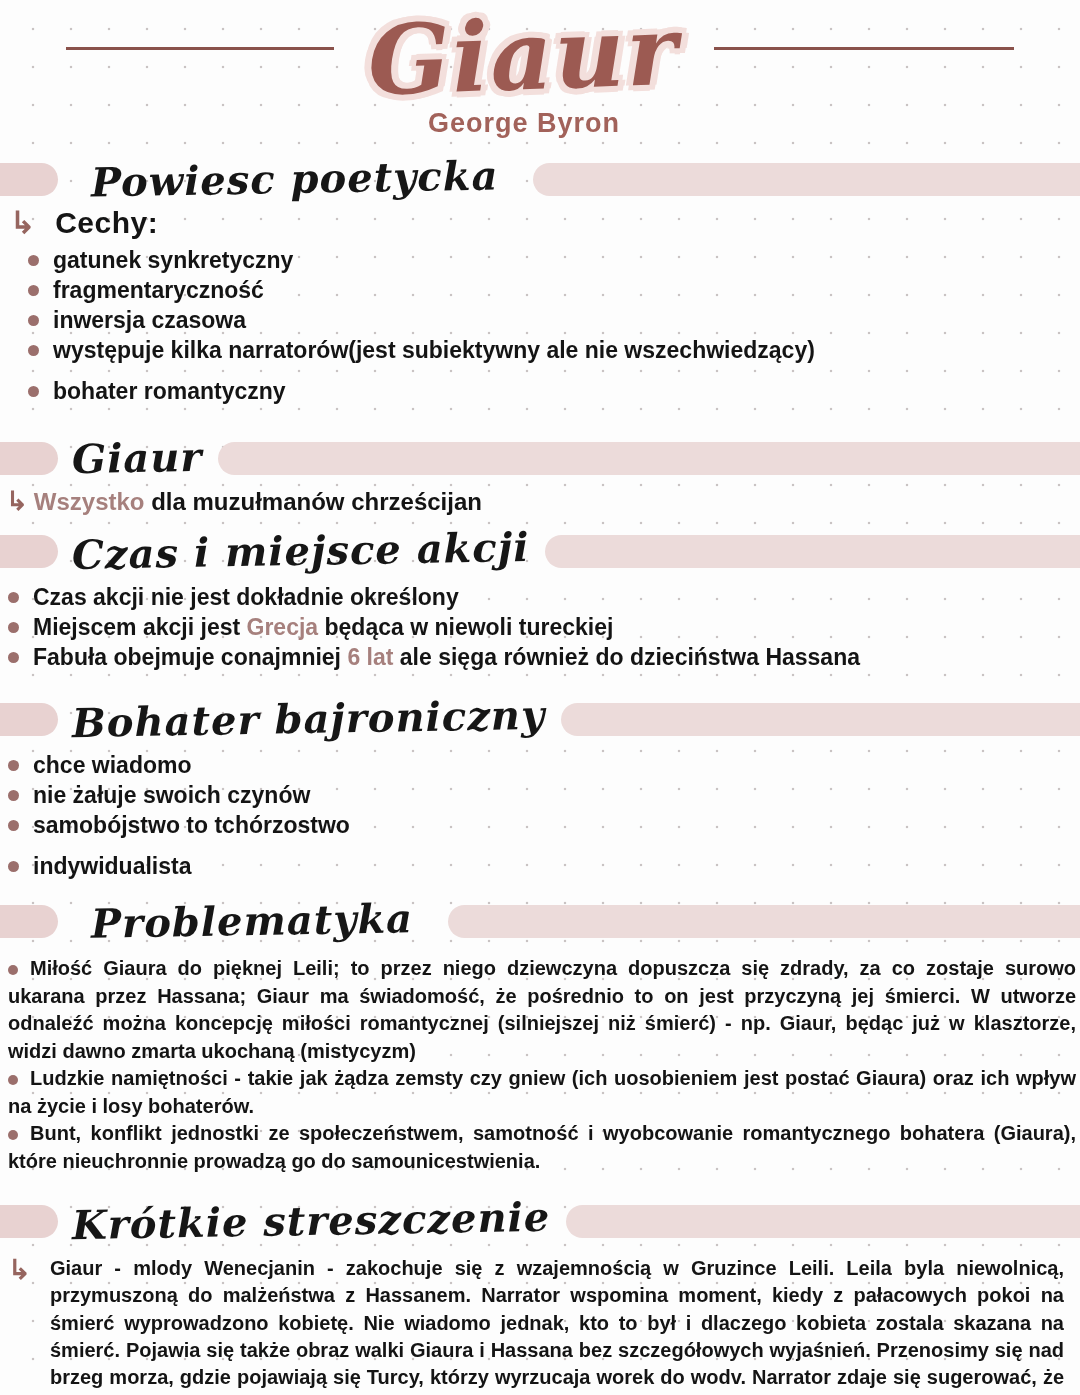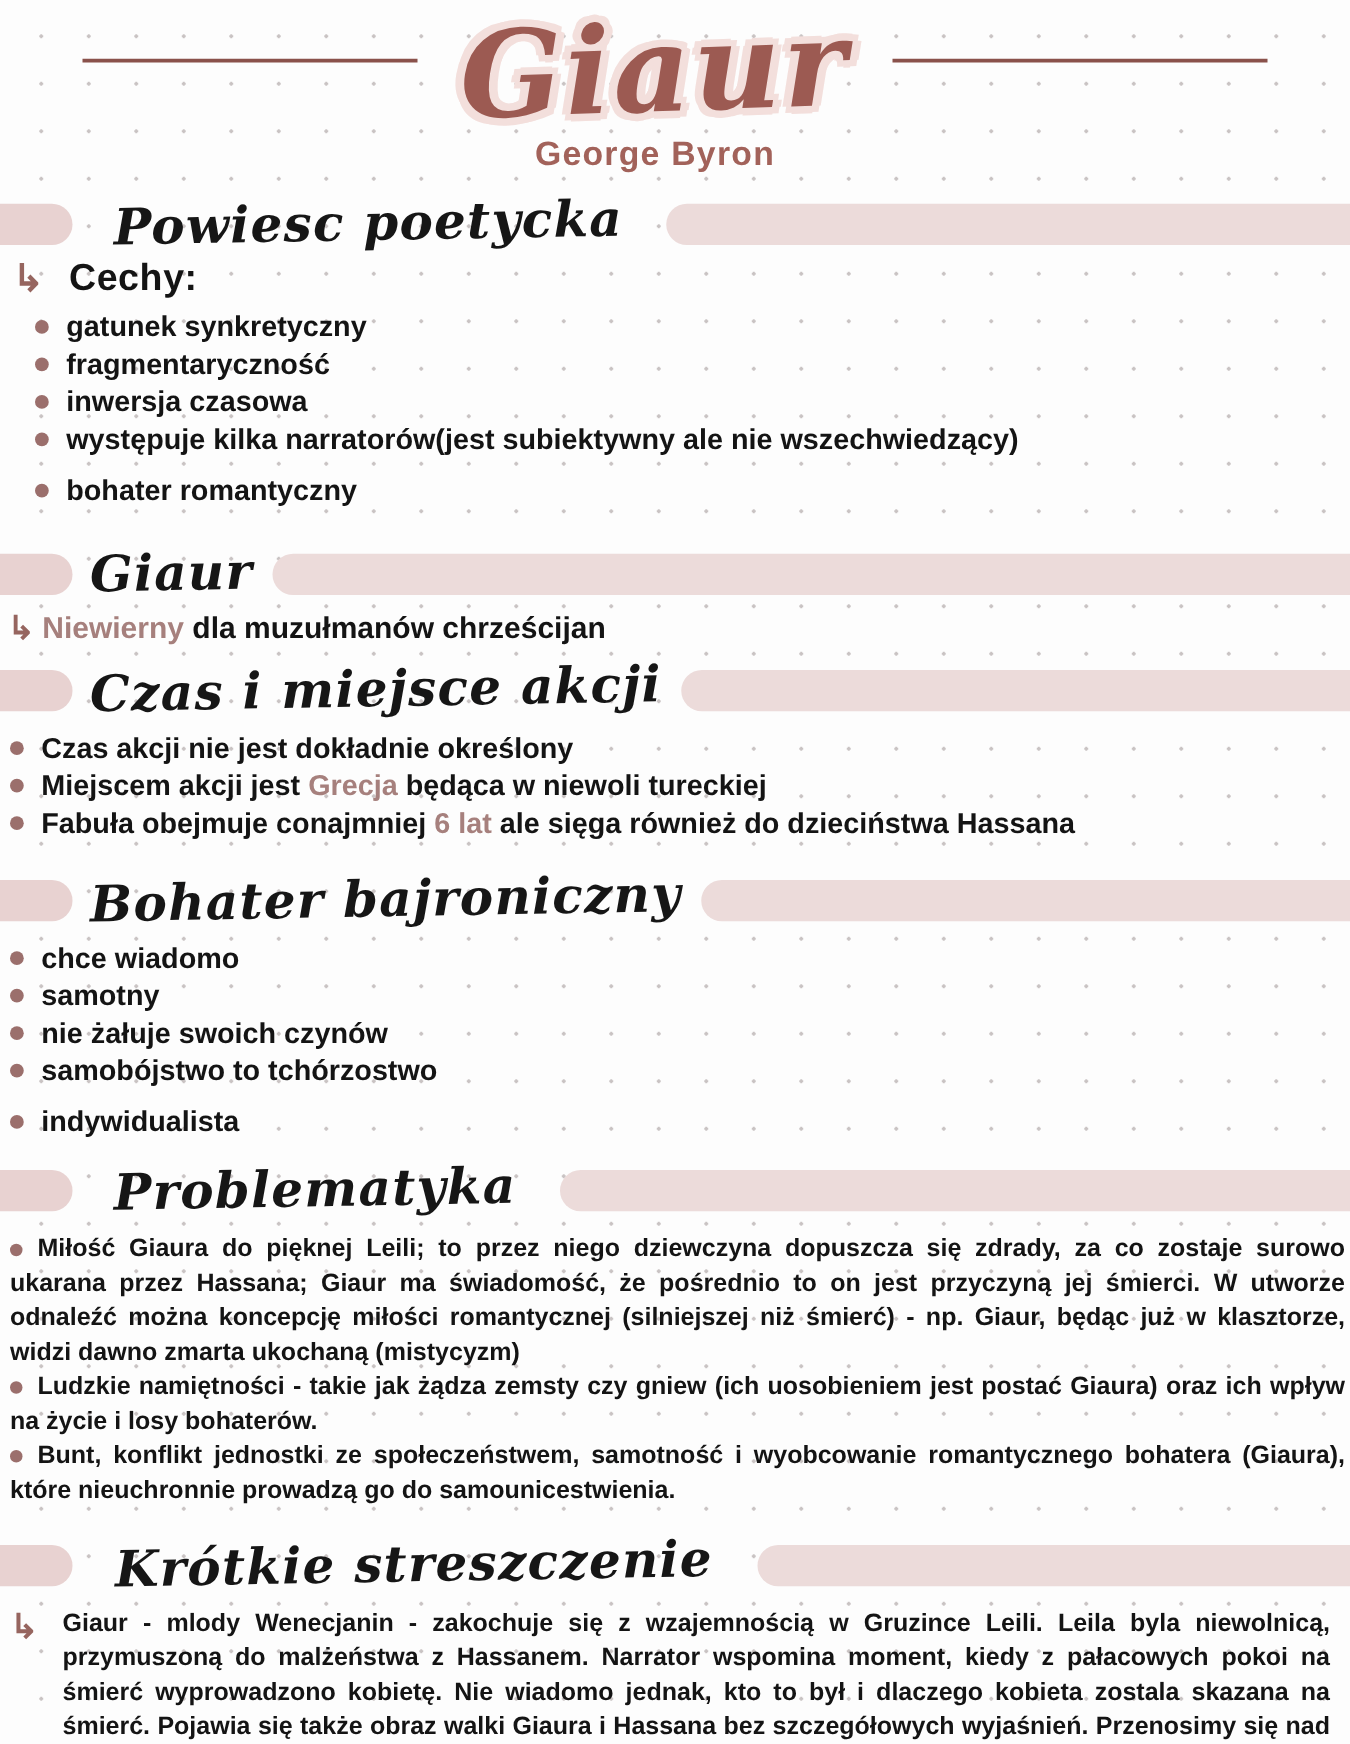--- a/index.html
+++ b/index.html
@@ -60,21 +60,21 @@
 
   .paras{padding:8px 4px 0 8px;}
   .paras p{margin:0;text-align:justify;font-size:20px;font-weight:bold;line-height:27.5px;}
   .pdot{display:inline-block;width:10px;height:10px;border-radius:50%;background:#9b6f6c;margin-right:12px;}
 
   .summary{display:flex;padding:8px 16px 0 8px;}
   .sum-arrow{font-size:27px;font-weight:bold;color:#96655f;width:42px;flex:none;line-height:30px;}
   .sum-text{flex:1;text-align:justify;font-size:20px;font-weight:bold;line-height:27.3px;}
 
   .mt1{margin-top:14px;gap:19px;}
-  .mt2{margin-top:20px;gap:20px;}
+  .mt2{margin-top:20px;}
   .mt3{margin-top:26px;}
 </style>
 </head>
 <body>
 
 <div class="page">
 
   <div class="title-row">
     <div class="rule rule-left"></div>
     <div class="title-center">
@@ -116,21 +116,21 @@
       </li>
   </ul>
 
   <div class="sec-header mt3">
     <span class="pill-stub"></span>
     <h2 class="sec-title">Giaur</h2>
     <span class="pill-bar"></span>
   </div>
   <div class="note-line">
     <span class="arrow">↳</span>
-    <span><span class="accent">Niewierny</span><span> dla muzułmanów chrześcijan</span></span>
+    <span><span class="accent">Wszystko</span><span> dla muzułmanów chrześcijan</span></span>
   </div>
 
   <div class="sec-header" style="margin-top:8px;">
     <span class="pill-stub"></span>
     <h2 class="sec-title">Czas i miejsce akcji</h2>
     <span class="pill-bar"></span>
   </div>
   <ul class="bullets tight">
     <li>
         <span class="dot"></span>
@@ -148,24 +148,20 @@
 
   <div class="sec-header" style="margin-top:21px;">
     <span class="pill-stub"></span>
     <h2 class="sec-title">Bohater bajroniczny</h2>
     <span class="pill-bar"></span>
   </div>
   <ul class="bullets tight">
     <li>
         <span class="dot"></span>
         <span>chce wiadomo</span>
-      </li>
-    <li>
-        <span class="dot"></span>
-        <span>samotny</span>
       </li>
     <li>
         <span class="dot"></span>
         <span>nie żałuje swoich czynów</span>
       </li>
     <li>
         <span class="dot"></span>
         <span>samobójstwo to tchórzostwo</span>
       </li>
     <li class="gap-top">

